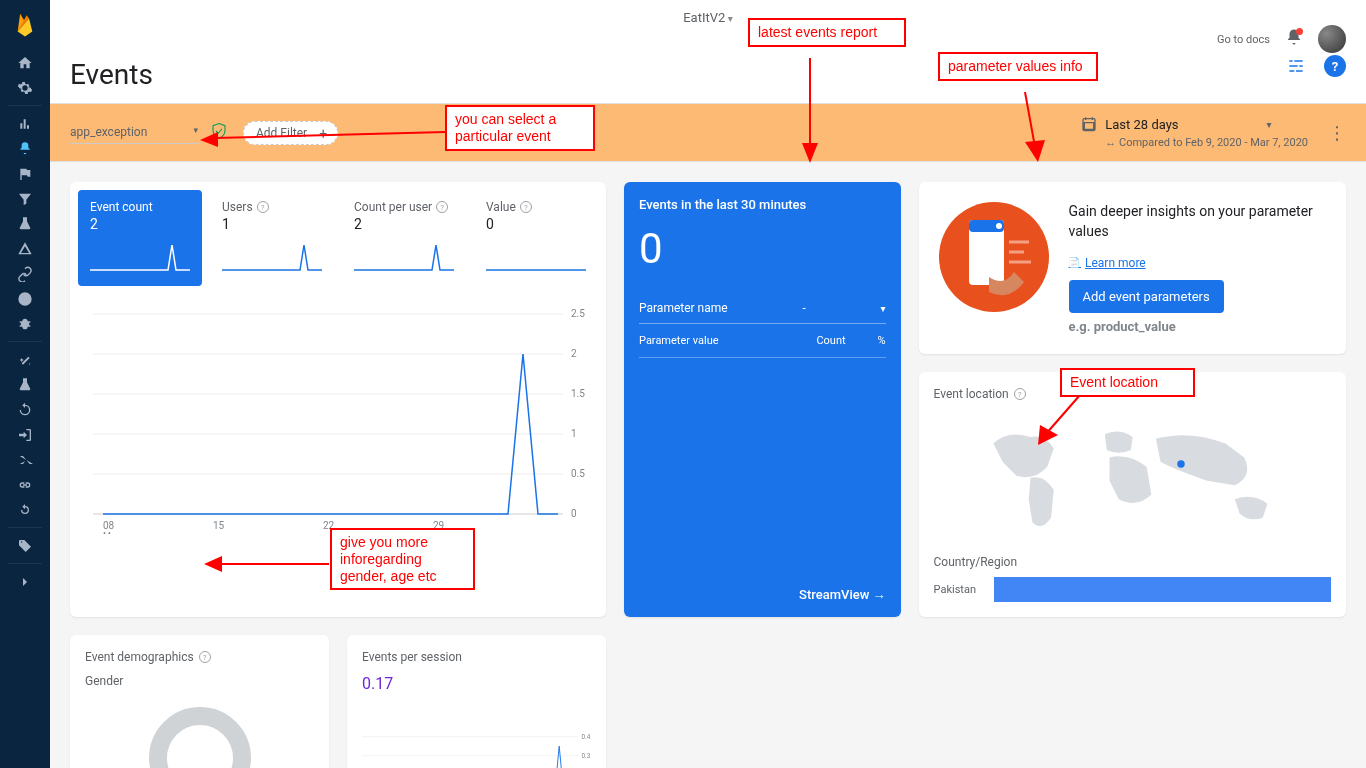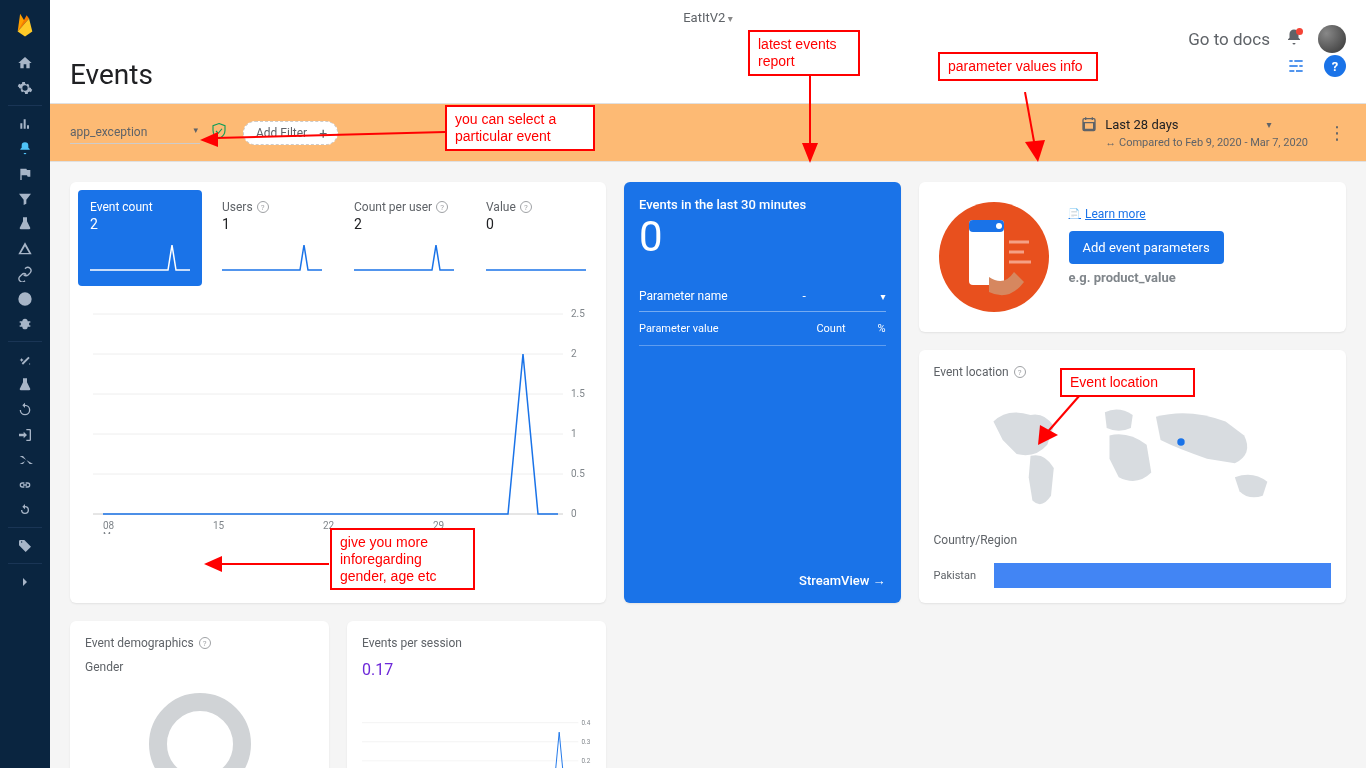--- a/index.html
+++ b/index.html
@@ -12,21 +12,21 @@
 .sidebar-item svg { width: 16px; height: 16px; fill: #a7b5c7; }
 .sidebar-item.active svg { fill: #4fc3f7; }
 .sidebar-divider { height: 1px; background: #1a3555; margin: 5px 8px; }
 
 .main { margin-left: 50px; }
 .header { background: #fff; padding: 10px 20px 0; }
 .header-top { display: flex; align-items: center; margin-bottom: 5px; flex-direction: column; }
 .project-name { color: #5f6368; font-size: 13px; cursor: pointer; }
 .project-name::after { content: ' ▾'; color: #888; font-size: 10px; }
 .header-right { margin-left: auto; display: flex; align-items: center; gap: 15px; }
-.go-docs { color: #5f6368; font-size: 17px; text-decoration: none; }
+.go-docs { color: #5f6368; font-size: 11px; text-decoration: none; }
 .notif-icon { position: relative; }
 .notif-icon svg { width: 18px; height: 18px; fill: #5f6368; }
 .notif-dot { position: absolute; top: 0; right: 0; width: 7px; height: 7px; background: #f44336; border-radius: 50%; }
 .avatar { width: 28px; height: 28px; border-radius: 50%; background: radial-gradient(circle at 30% 30%, #888, #333); }
 .page-title { font-size: 28px; color: #202124; font-weight: 400; padding-bottom: 12px; }
 .header-icons-right { position: absolute; right: 20px; top: 55px; display: flex; gap: 18px; align-items: center; }
 .header-icons-right svg { width: 20px; height: 20px; fill: #1a73e8; cursor: pointer; }
 .help-icon { width: 22px; height: 22px; border-radius: 50%; background: #1a73e8; color: #fff; display: flex; align-items: center; justify-content: center; font-size: 13px; font-weight: bold; cursor: pointer; }
 
 .filter-bar { background: #fdba74; border-top: 1px solid #e0e0e0; border-bottom: 1px solid #e0e0e0; padding: 12px 20px; display: flex; align-items: center; }
@@ -56,21 +56,21 @@
 .metric-tile.active .metric-label { color: #fff; }
 .info-circle { width: 12px; height: 12px; border: 1px solid currentColor; border-radius: 50%; display: inline-flex; align-items: center; justify-content: center; font-size: 8px; opacity: 0.6; }
 .metric-value { font-size: 14px; margin-top: 2px; color: #202124; }
 .metric-tile.active .metric-value { color: #fff; }
 .spark { margin-top: 10px; height: 30px; }
 
 .big-chart { padding: 10px 15px 15px; }
 .big-chart svg { width: 100%; height: 230px; }
 
 .card-blue { background: #1a73e8; color: #fff; padding: 15px; display: flex; flex-direction: column; }
-.card-blue-title { font-size: 13px; font-weight: 500; margin-bottom: 0; }
+.card-blue-title { font-size: 13px; font-weight: 500; margin-bottom: 12px; }
 .big-zero { font-size: 42px; font-weight: 400; margin-bottom: 20px; }
 .param-row { display: flex; align-items: center; border-bottom: 1px solid rgba(255,255,255,0.4); padding: 8px 0; font-size: 12px; }
 .param-header-row { display: flex; font-size: 11px; padding: 10px 0; border-bottom: 1px solid rgba(255,255,255,0.3); }
 .param-header-row span:first-child { flex: 1; }
 .param-header-row span:nth-child(2) { width: 50px; text-align: right; }
 .param-header-row span:nth-child(3) { width: 40px; text-align: right; }
 .stream-view { margin-top: auto; text-align: right; font-size: 13px; font-weight: 500; cursor: pointer; padding-top: 150px; }
 .stream-view::after { content: ' →'; }
 
 .card-insights { padding: 20px; display: flex; gap: 20px; }
@@ -78,21 +78,21 @@
 .insights-text { flex: 1; }
 .insights-title { font-size: 14px; color: #202124; margin-bottom: 10px; line-height: 1.4; }
 .learn-more { font-size: 12px; color: #1a73e8; text-decoration: underline; display: inline-flex; align-items: center; gap: 4px; }
 .learn-more::before { content: '📄'; font-size: 10px; }
 .add-params-btn { display: inline-block; margin-top: 10px; background: #1a73e8; color: #fff; border: none; padding: 9px 14px; border-radius: 4px; font-size: 13px; cursor: pointer; }
 .eg-text { font-size: 13px; color: #80868b; margin-top: 6px; font-weight: bold; }
 
 .card-location { padding: 15px; }
 .section-label { font-size: 12px; color: #5f6368; display: flex; align-items: center; gap: 5px; margin-bottom: 10px; }
 .world-map { width: 100%; height: 130px; }
-.country-label { font-size: 12px; color: #5f6368; margin-top: 10px; margin-bottom: 16px; }
+.country-label { font-size: 12px; color: #5f6368; margin-top: 10px; margin-bottom: 8px; }
 .country-bar-row { display: flex; align-items: center; font-size: 11px; color: #5f6368; }
 .country-bar-row .name { width: 60px; }
 .country-bar { flex: 1; height: 25px; background: #4285f4; }
 
 .bottom-row { grid-column: 1 / 2; display: grid; grid-template-columns: 1fr 1fr; gap: 18px; }
 .card-demo { padding: 15px; }
 .donut { margin: 15px auto; display: block; }
 .card-session { padding: 15px; }
 .session-value { font-size: 16px; color: #6d28d9; margin-top: 5px; }
 
@@ -356,20 +356,21 @@
           <circle cx="55" cy="55" r="55" fill="#e8501e"></circle>
           <rect x="30" y="18" width="35" height="65" rx="4" fill="#fff"></rect>
           <rect x="30" y="18" width="35" height="12" rx="4" fill="#1a73e8"></rect>
           <circle cx="60" cy="24" r="3" fill="#fff"></circle>
           <path d="M50 75 Q 65 85 75 70 L 85 80 Q 70 100 50 90 Z" fill="#d6875f"></path>
           <line x1="70" y1="40" x2="90" y2="40" stroke="#f5a085" stroke-width="3"></line>
           <line x1="70" y1="50" x2="85" y2="50" stroke="#f5a085" stroke-width="3"></line>
           <line x1="70" y1="60" x2="92" y2="60" stroke="#f5a085" stroke-width="3"></line>
         </svg>
         <div class="insights-text">
+          <div class="insights-title">Gain deeper insights on your parameter values</div>
           <a class="learn-more">Learn more</a><br>
           <button class="add-params-btn">Add event parameters</button>
           <div class="eg-text">e.g. product_value</div>
         </div>
       </div>
 
       <div class="card card-location">
         <div class="section-label">
           <span>Event location</span> 
             <span class="info-circle">?</span>
@@ -431,21 +432,21 @@
     </div>
   </div>
 </div>
 
 <div class="annot-box" style="left:445px;top:105px;width:150px;">you can select a particular event</div>
 <svg class="annot-arrow" style="left:200px;top:122px;width:245px;height:25px;" viewBox="0 0 245 25">
     <line x1="245" y1="10" x2="15" y2="16" stroke="red" stroke-width="2"></line>
     <polygon points="0,18 18,10 18,25" fill="red"></polygon>
   </svg>
 
-<div class="annot-box" style="left:748px;top:30px;width:112px;">latest events report</div>
+<div class="annot-box" style="left:748px;top:18px;width:158px;">latest events report</div>
 <svg class="annot-arrow" style="left:790px;top:58px;width:40px;height:105px;" viewBox="0 0 40 105">
     <line x1="20" y1="0" x2="20" y2="90" stroke="red" stroke-width="2"></line>
     <polygon points="20,105 12,85 28,85" fill="red"></polygon>
   </svg>
 
 <div class="annot-box" style="left:938px;top:52px;width:160px;">parameter values info</div>
 <svg class="annot-arrow" style="left:1010px;top:92px;width:40px;height:70px;" viewBox="0 0 40 70">
     <line x1="15" y1="0" x2="25" y2="55" stroke="red" stroke-width="2"></line>
     <polygon points="28,70 15,50 35,48" fill="red"></polygon>
   </svg>

